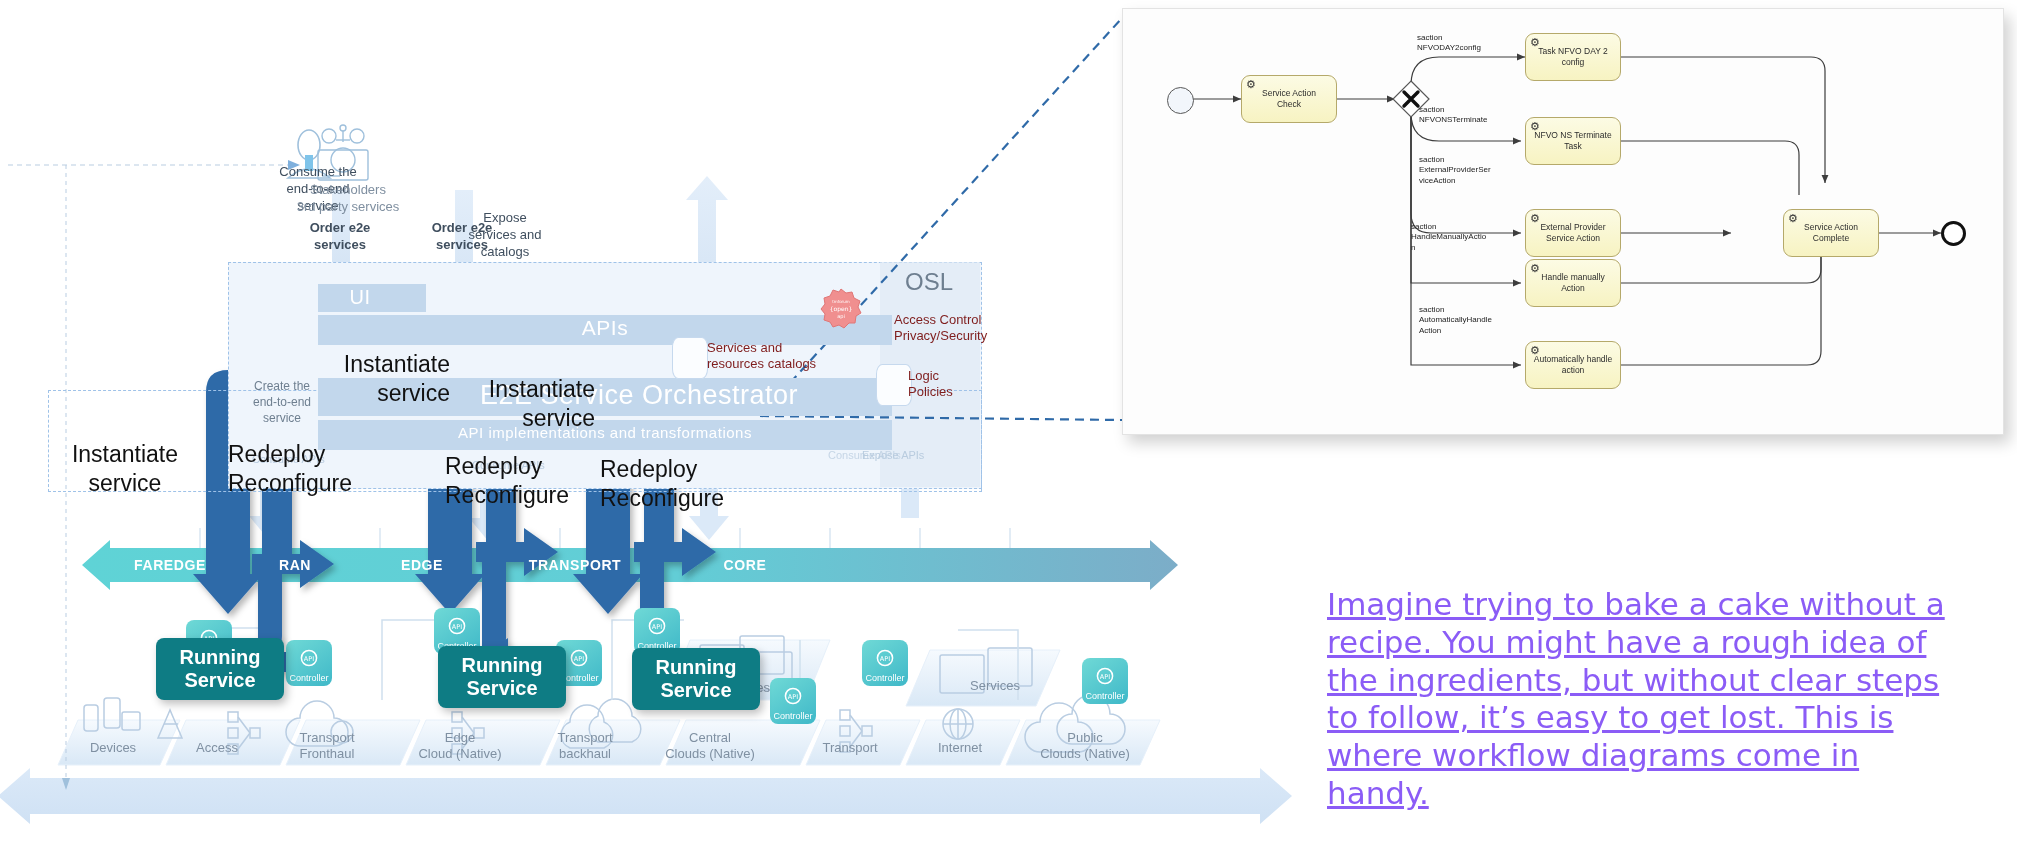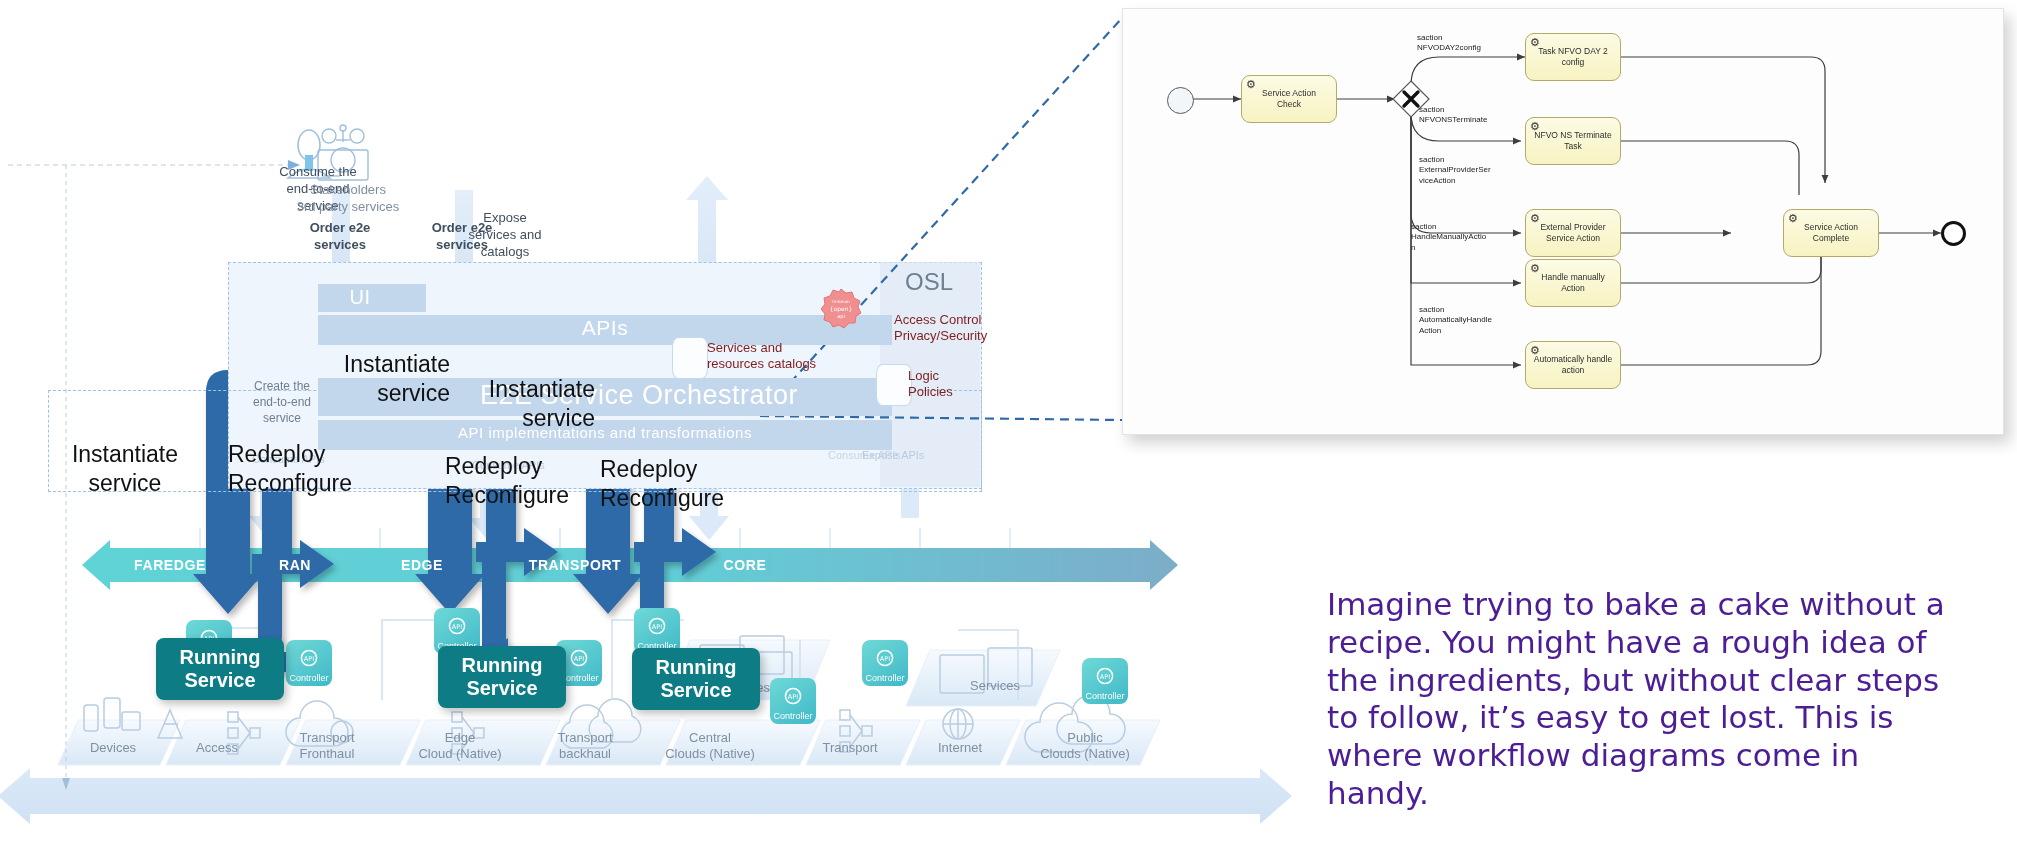--- a/index.html
+++ b/index.html
@@ -93,22 +93,22 @@
            line-height:1.25;padding:0 3px;box-sizing:border-box;}
   .bp-gear{position:absolute;left:4px;top:3px;font-size:11px;color:#333;line-height:1;}
   .bp-seqlbl{position:absolute;font-size:8px;color:#222;line-height:1.3;width:78px;}
   .bp-start{position:absolute;width:25px;height:25px;border-radius:50%;
             border:1.4px solid #585858;background:#f2f6fb;}
   .bp-end{position:absolute;width:25px;height:25px;border-radius:50%;
           border:3px solid #111;background:#fff;box-sizing:border-box;}
 
   
   #para{position:absolute;left:1327px;top:586px;width:630px;
-        font-size:31px;line-height:1.22;color:#4c1d95;
-        font-family:"DejaVu Sans", sans-serif;}
+        font-size:31px;line-height:1.22;color:#8b5cf6;
+        font-family:"DejaVu Sans", sans-serif;text-decoration:underline;}
 </style>
 </head>
 <body>
 
 <div id="arch">
 
   <svg width="1310" height="868" style="position:absolute;left:0;top:0;">
     <defs>
       <linearGradient id="gArrowLight" x1="0" y1="0" x2="0" y2="1">
         <stop offset="0%" stop-color="#e3eefa"></stop>

